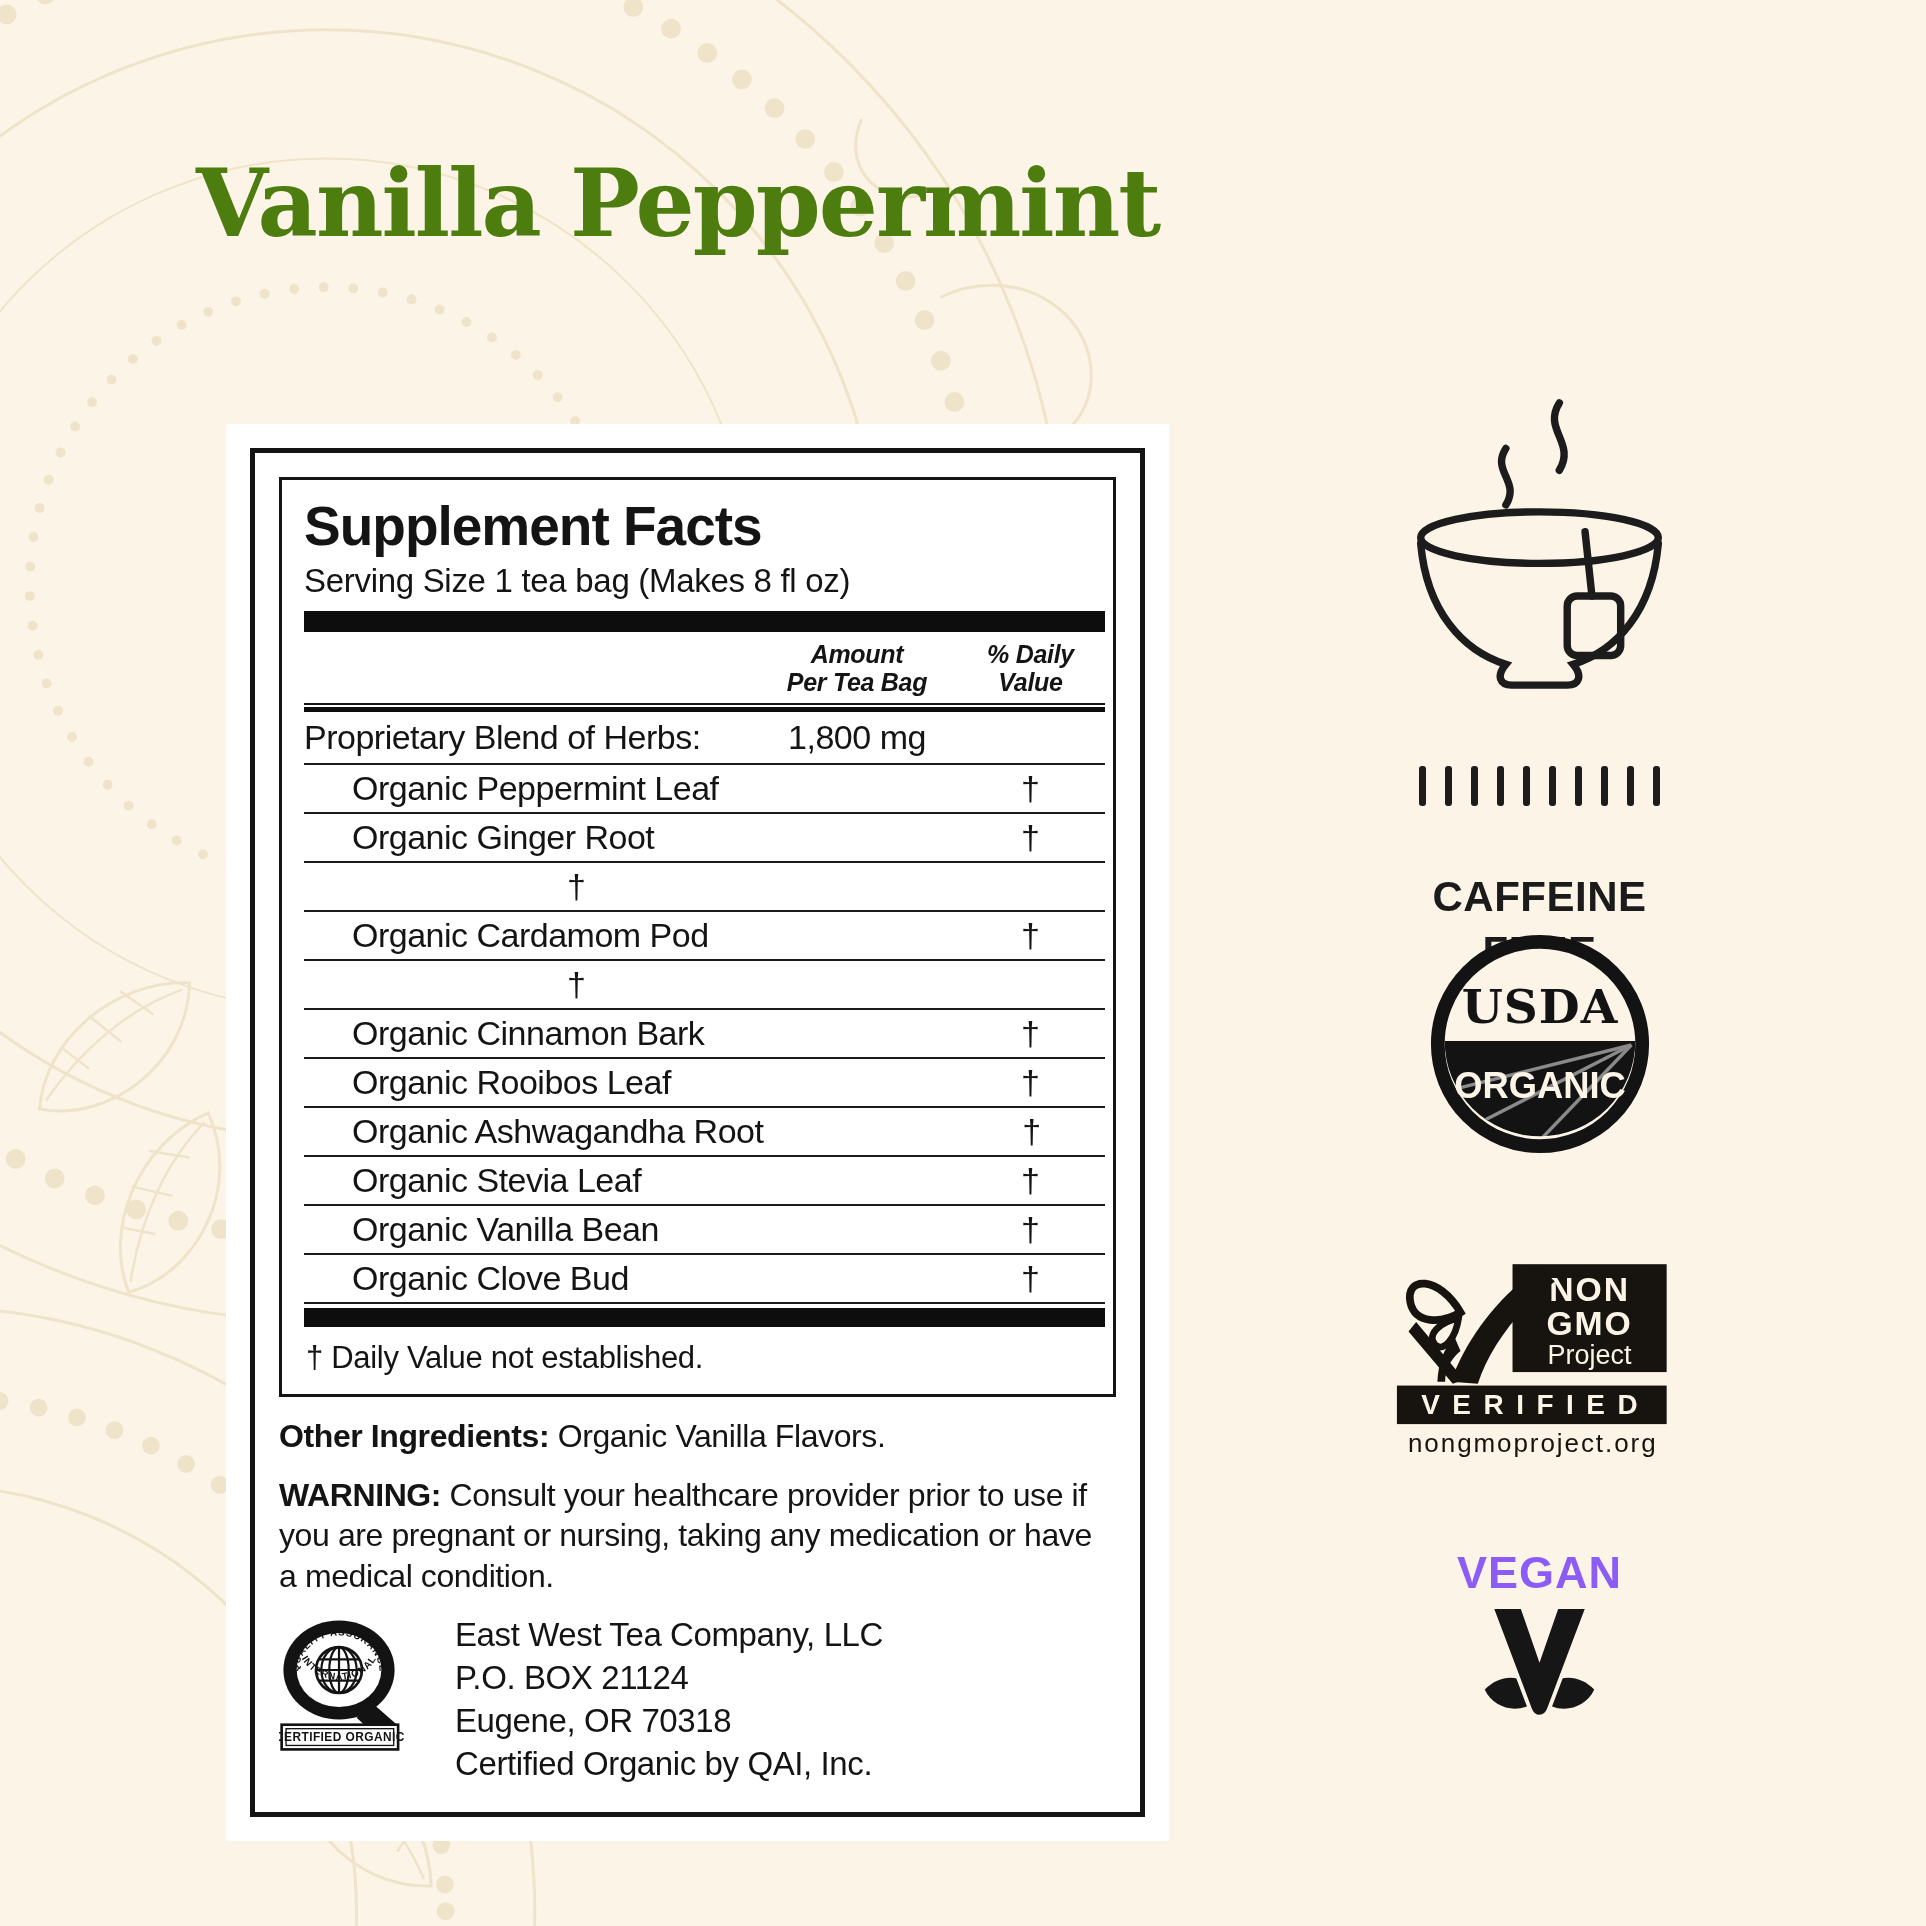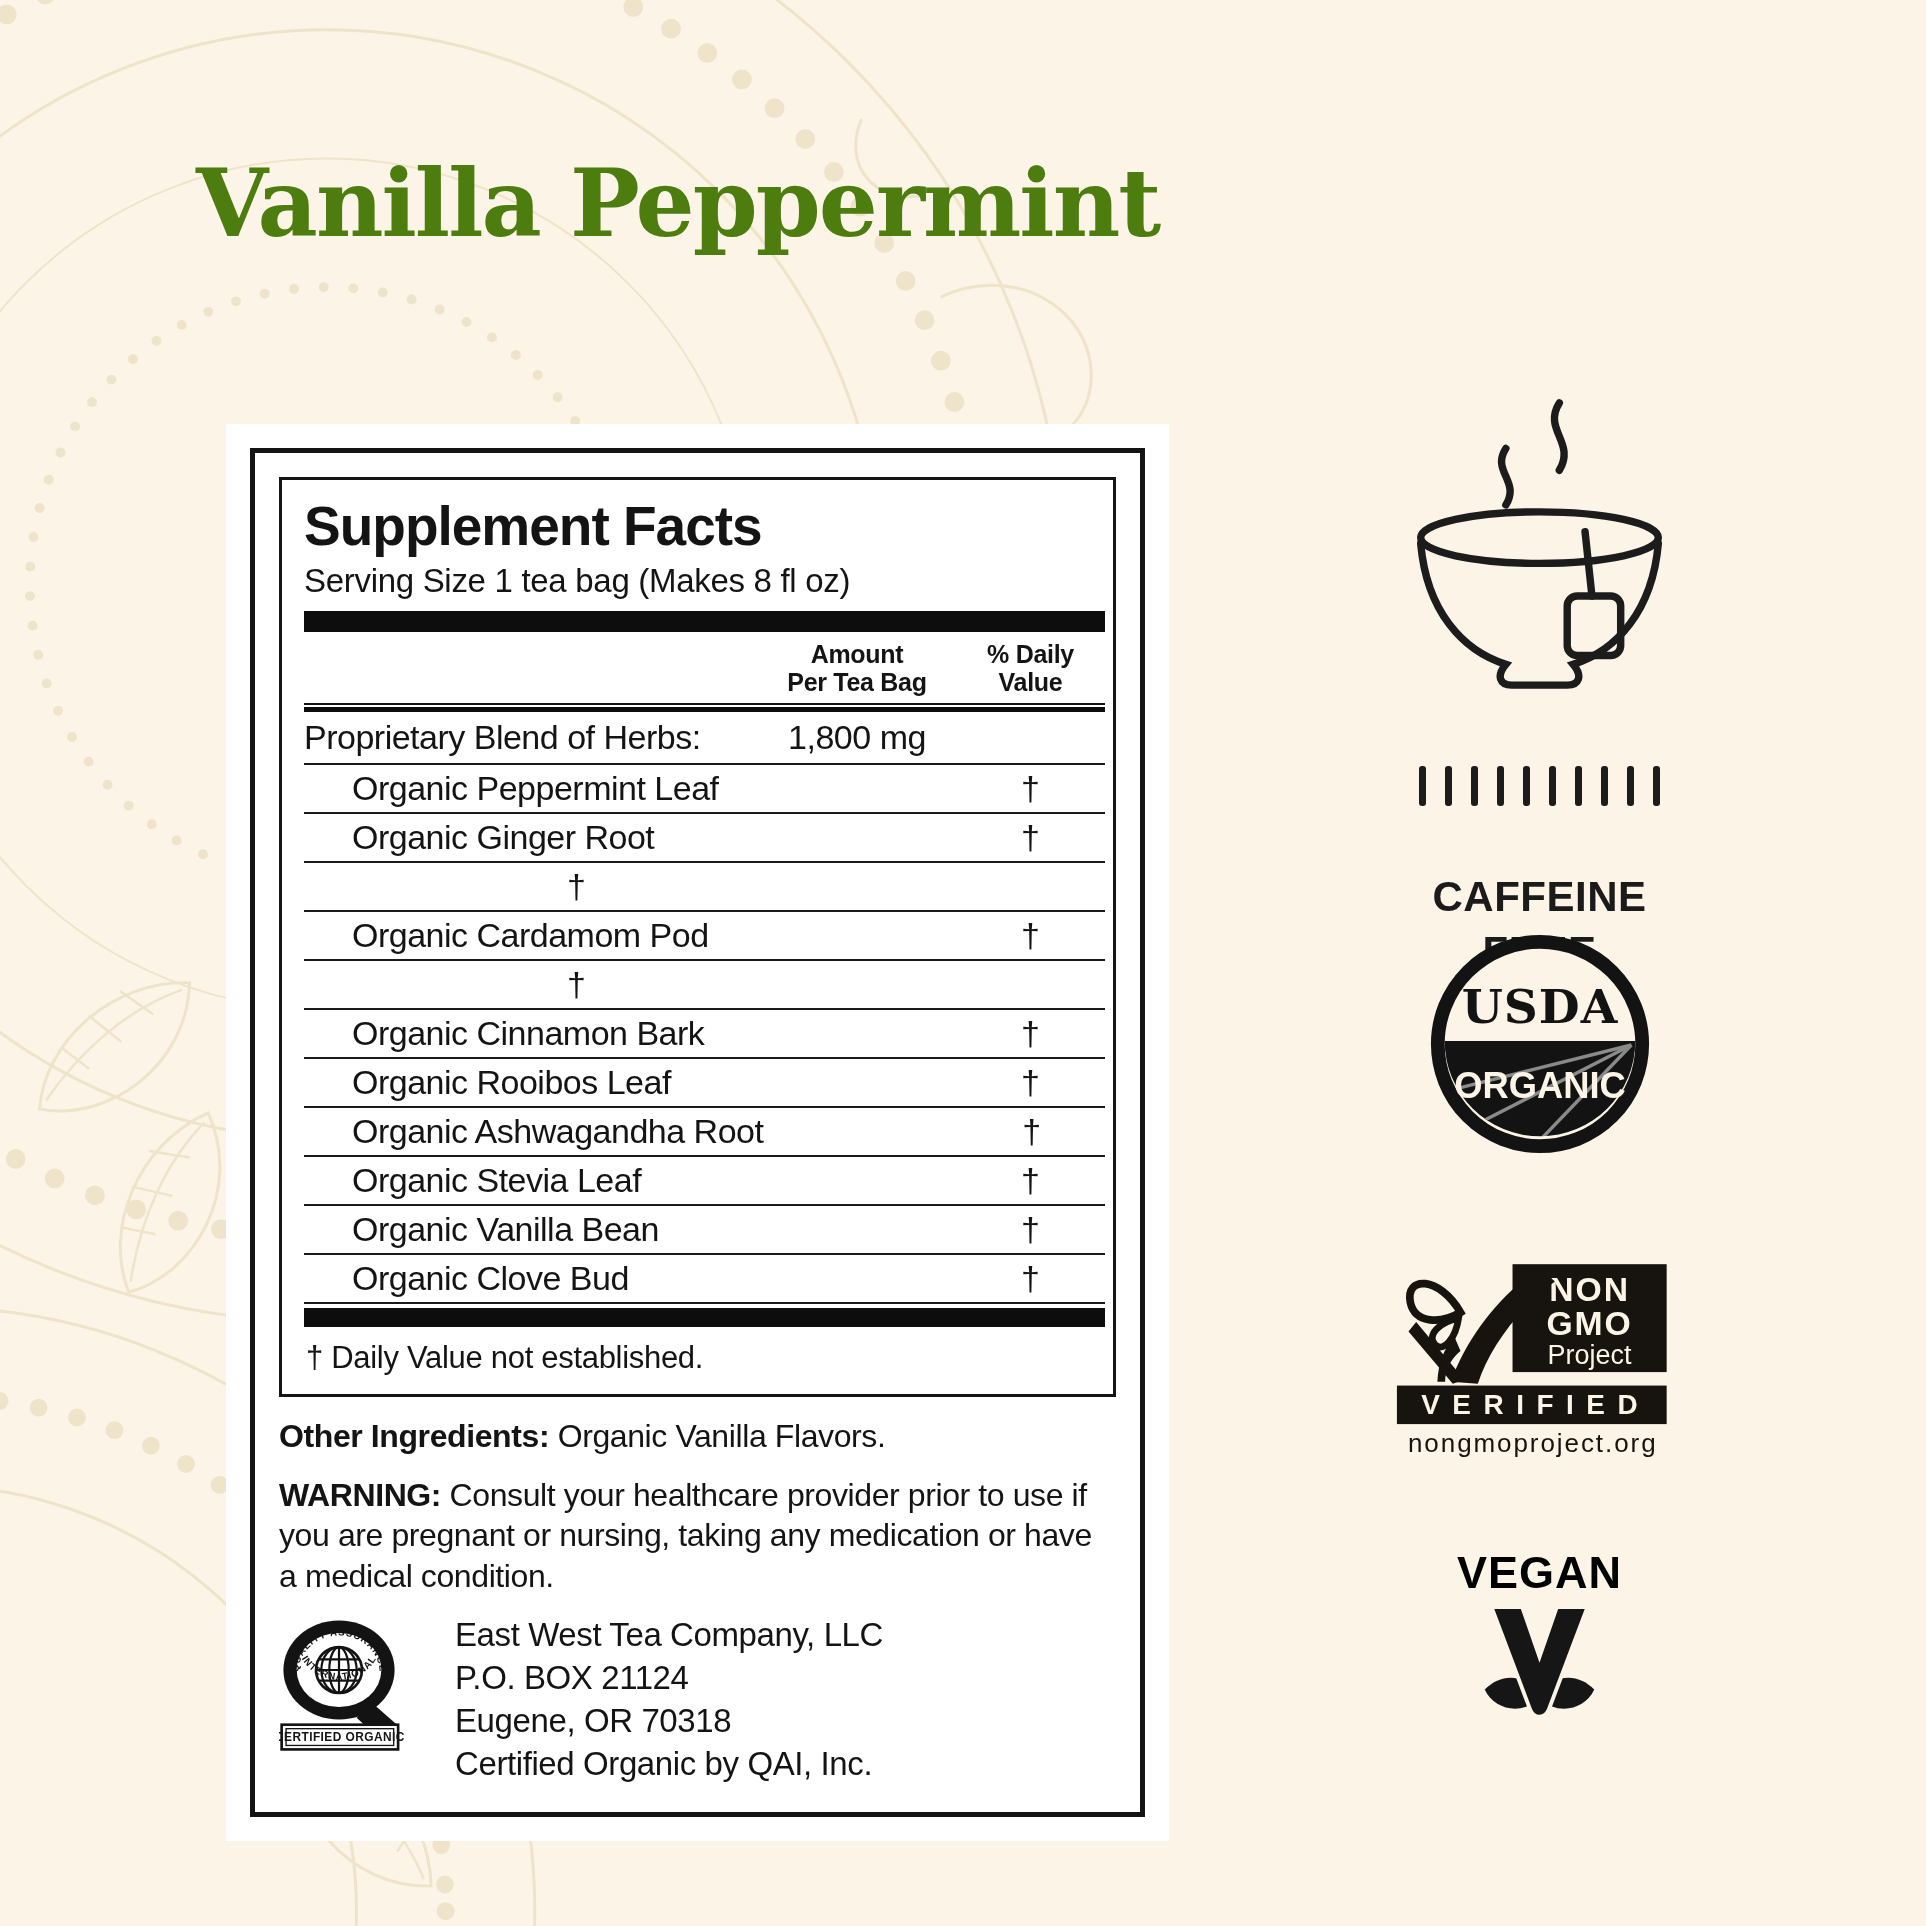--- a/index.html
+++ b/index.html
@@ -11,21 +11,21 @@
   .title{position:absolute;left:196px;top:149px;font-family:"DejaVu Serif","Liberation Serif",serif;
          font-weight:700;font-size:93px;letter-spacing:-2px;color:#4d7c0f;white-space:nowrap;}
 
   
   .panel{position:absolute;left:226px;top:424px;width:943px;background:#ffffff;}
   .outer{margin:24px;border:5px solid #141414;padding:24px 24px 26px 24px;}
   .facts{border:3px solid #141414;padding:18px 8px 12px 22px;}
   .sf-heading{font-size:55px;font-weight:bold;letter-spacing:-1px;line-height:1.05;}
   .sf-serving{font-size:33px;margin-top:6px;letter-spacing:-0.3px;}
   .bar1{height:21px;background:#0d0d0d;margin-top:11px;}
-  .hdr{display:flex;padding:8px 0 7px 0;border-bottom:2px solid #141414;}
+  .hdr{display:flex;padding:8px 0 7px 0;border-bottom:2px solid #141414;font-style:italic;}
   .hdr .sp{flex:1;}
   .hcol{font-size:25px;font-weight:bold;line-height:1.12;text-align:center;letter-spacing:-0.3px;}
   .hcol.amount{width:198px;}
   .hcol.dv{width:149px;}
   .rule-thick{height:5px;background:#0d0d0d;margin-top:2px;}
   .row{display:flex;align-items:center;min-height:47px;border-bottom:2px solid #1a1a1a;}
   .row.blend{min-height:51px;}
   .row:last-of-type{border-bottom:none;}
   .cname{flex:1;font-size:34px;letter-spacing:-0.5px;white-space:nowrap;}
   .row .ind{padding-left:48px;}
@@ -42,21 +42,21 @@
   .rightcol{position:absolute;left:1381px;top:391px;width:317px;}
   .badge-block{position:absolute;left:0;width:317px;display:flex;flex-direction:column;align-items:center;}
   .cupwrap{top:0;gap:36px;}
   .dashes{display:flex;gap:19px;margin-top:22px;}
   .dash{width:7px;height:40px;background:#1c1c1c;border-radius:3px;}
   .cf-text{margin-top:28px;text-align:center;font-weight:bold;font-size:42px;line-height:1.3;
            letter-spacing:0.5px;color:#1b1b1b;}
   .usdawrap{top:540px;}
   .ngmowrap{top:871px;}
   .veganwrap{top:1156px;}
-  .vegan-label{font-weight:bold;font-size:45px;letter-spacing:1px;color:#000000;}
+  .vegan-label{font-weight:bold;font-size:45px;letter-spacing:1px;color:#8b5cf6;}
   .vegan-icon{margin-top:8px;}
 </style>
 </head>
 <body>
 
 <div class="canvas">
 
   <svg class="mandala" width="1927" height="1927" viewBox="0 0 1946 1946" aria-hidden="true">
     <defs>
       <g id="petal">

